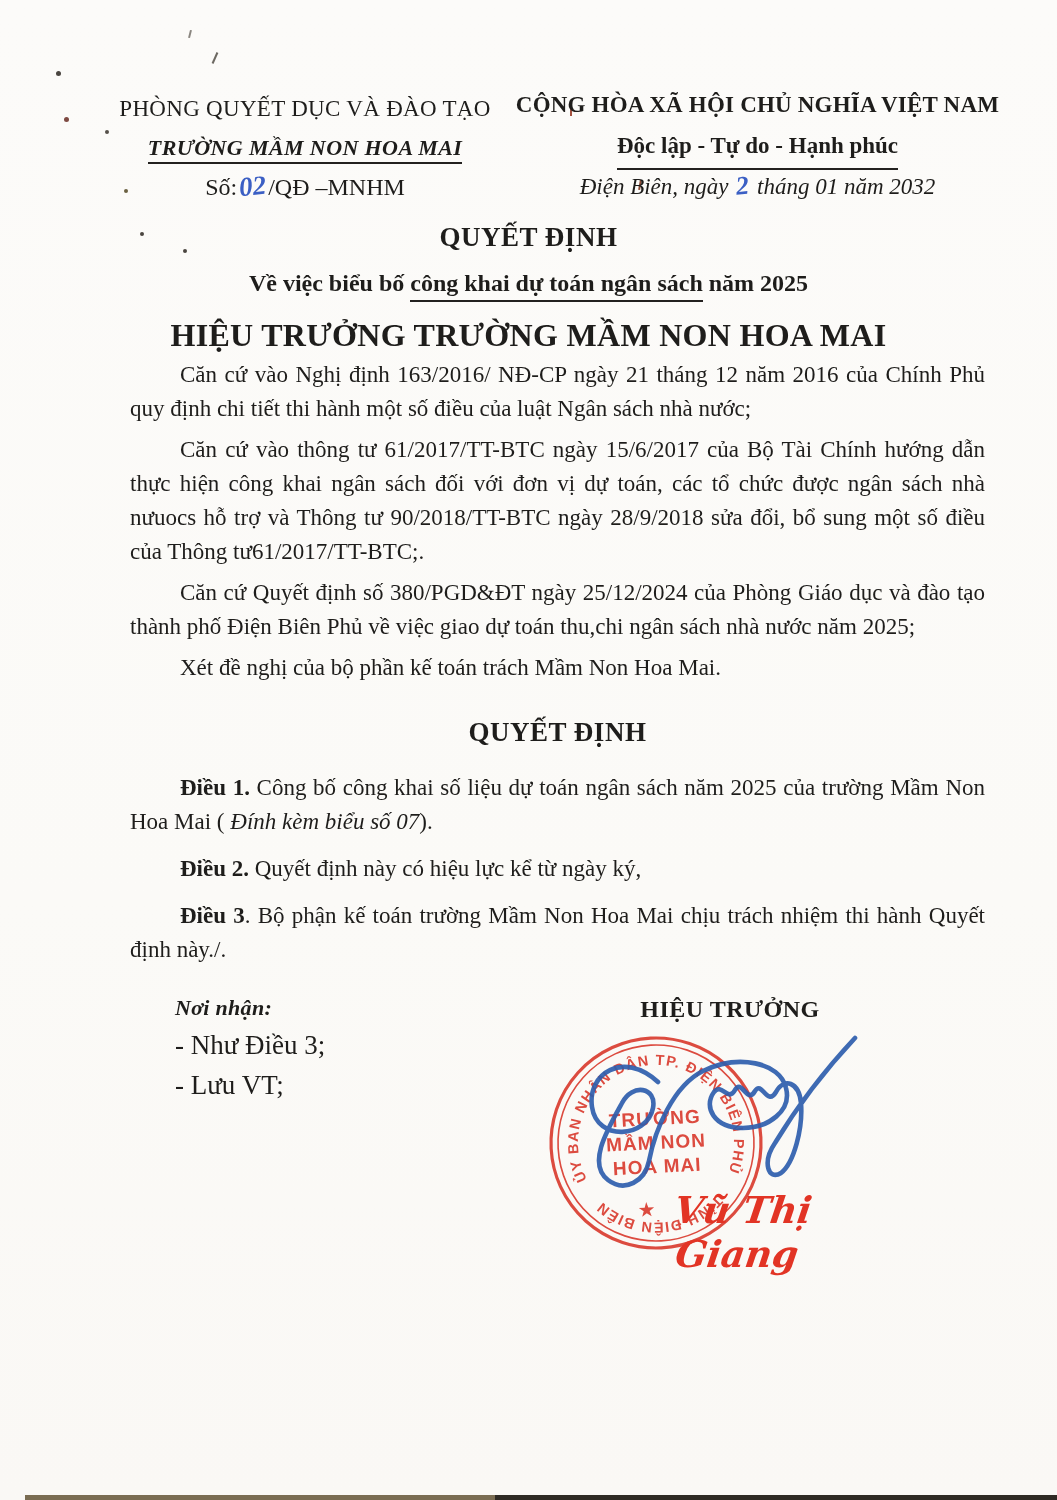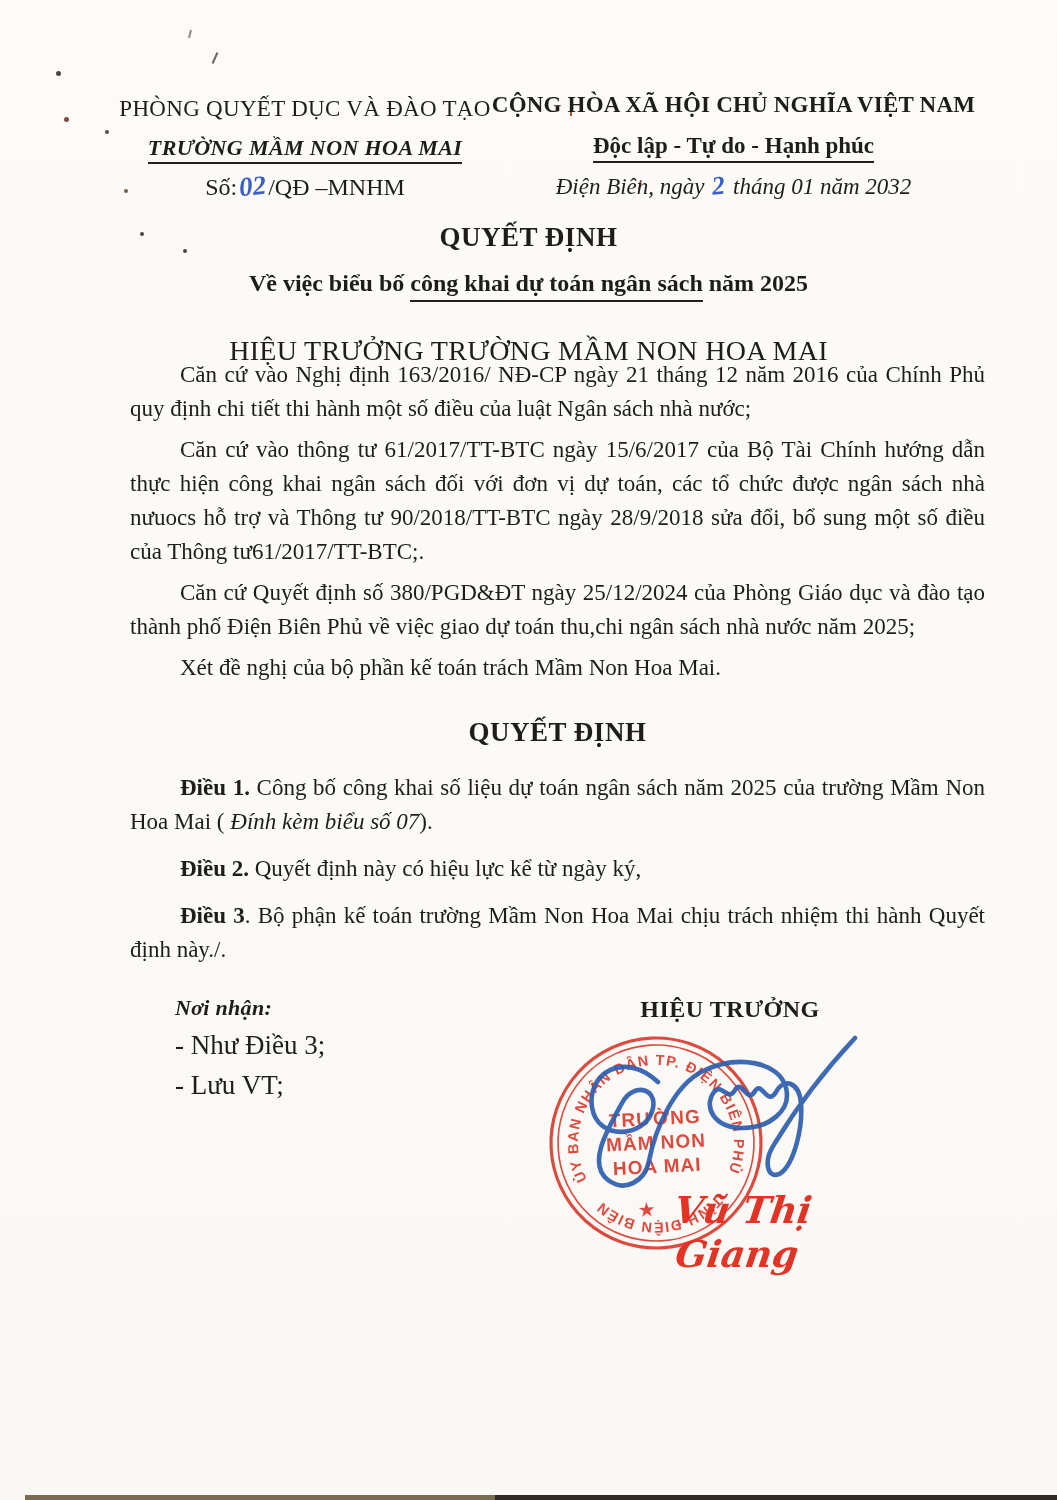--- a/index.html
+++ b/index.html
@@ -20,46 +20,46 @@
     position:absolute;left:110px;top:96px;width:390px;
     text-align:center;
   }
   .hdr-left .org-parent{font-size:23px;letter-spacing:.3px;}
   .hdr-left .org-name{
     margin-top:13px;font-size:22px;font-weight:bold;letter-spacing:.4px;font-style:italic;
   }
   .hdr-left .org-name .u2{border-bottom:2px solid #23211f;padding-bottom:2px;}
   .hdr-left .doc-number{margin-top:12px;font-size:24px;}
   .hdr-right{
-    position:absolute;left:481px;top:92px;width:505px;
+    position:absolute;left:505px;top:92px;width:505px;
     text-align:center;
   }
   .hdr-right .nation{font-size:23px;font-weight:bold;letter-spacing:.2px;}
   .hdr-right .motto{
     margin-top:15px;font-size:23px;font-weight:bold;
   }
-  .hdr-right .motto .u2{border-bottom:2px solid #23211f;padding-bottom:3px;}
+  .hdr-right .motto .u2{border-bottom:2px solid #23211f;padding-bottom:10px;}
   .hdr-right .place-date{margin-top:14px;font-size:23px;font-style:italic;}
   .handwritten{
     display:inline-block;
     font-style:italic;font-weight:600;
     color:#3b5fc4;
     transform:rotate(-6deg);
     font-size:27px;line-height:1;
     padding:0 2px;
   }
   
   .title-block{
     position:absolute;left:0;top:222px;width:100%;
     text-align:center;
   }
   .title-heading{font-size:27px;font-weight:bold;letter-spacing:.5px;}
   .title-subject{margin-top:17px;font-size:24px;font-weight:bold;}
   .title-subject .u2{border-bottom:2px solid #23211f;padding-bottom:4px;}
-  .title-authority{margin-top:38px;font-size:28px;font-weight:normal;letter-spacing:.3px;}
+  .title-authority{margin-top:20px;font-size:32px;font-weight:bold;letter-spacing:.3px;}
   
   .main{
     position:absolute;left:130px;right:72px;top:358px;
     font-size:23px;line-height:34px;text-align:justify;
   }
   .para{margin:0 0 7px 0;text-indent:50px;}
   .decision-heading{
     text-align:center;font-size:27px;font-weight:bold;letter-spacing:.5px;
     margin:30px 0 22px 0;text-indent:0;
   }

